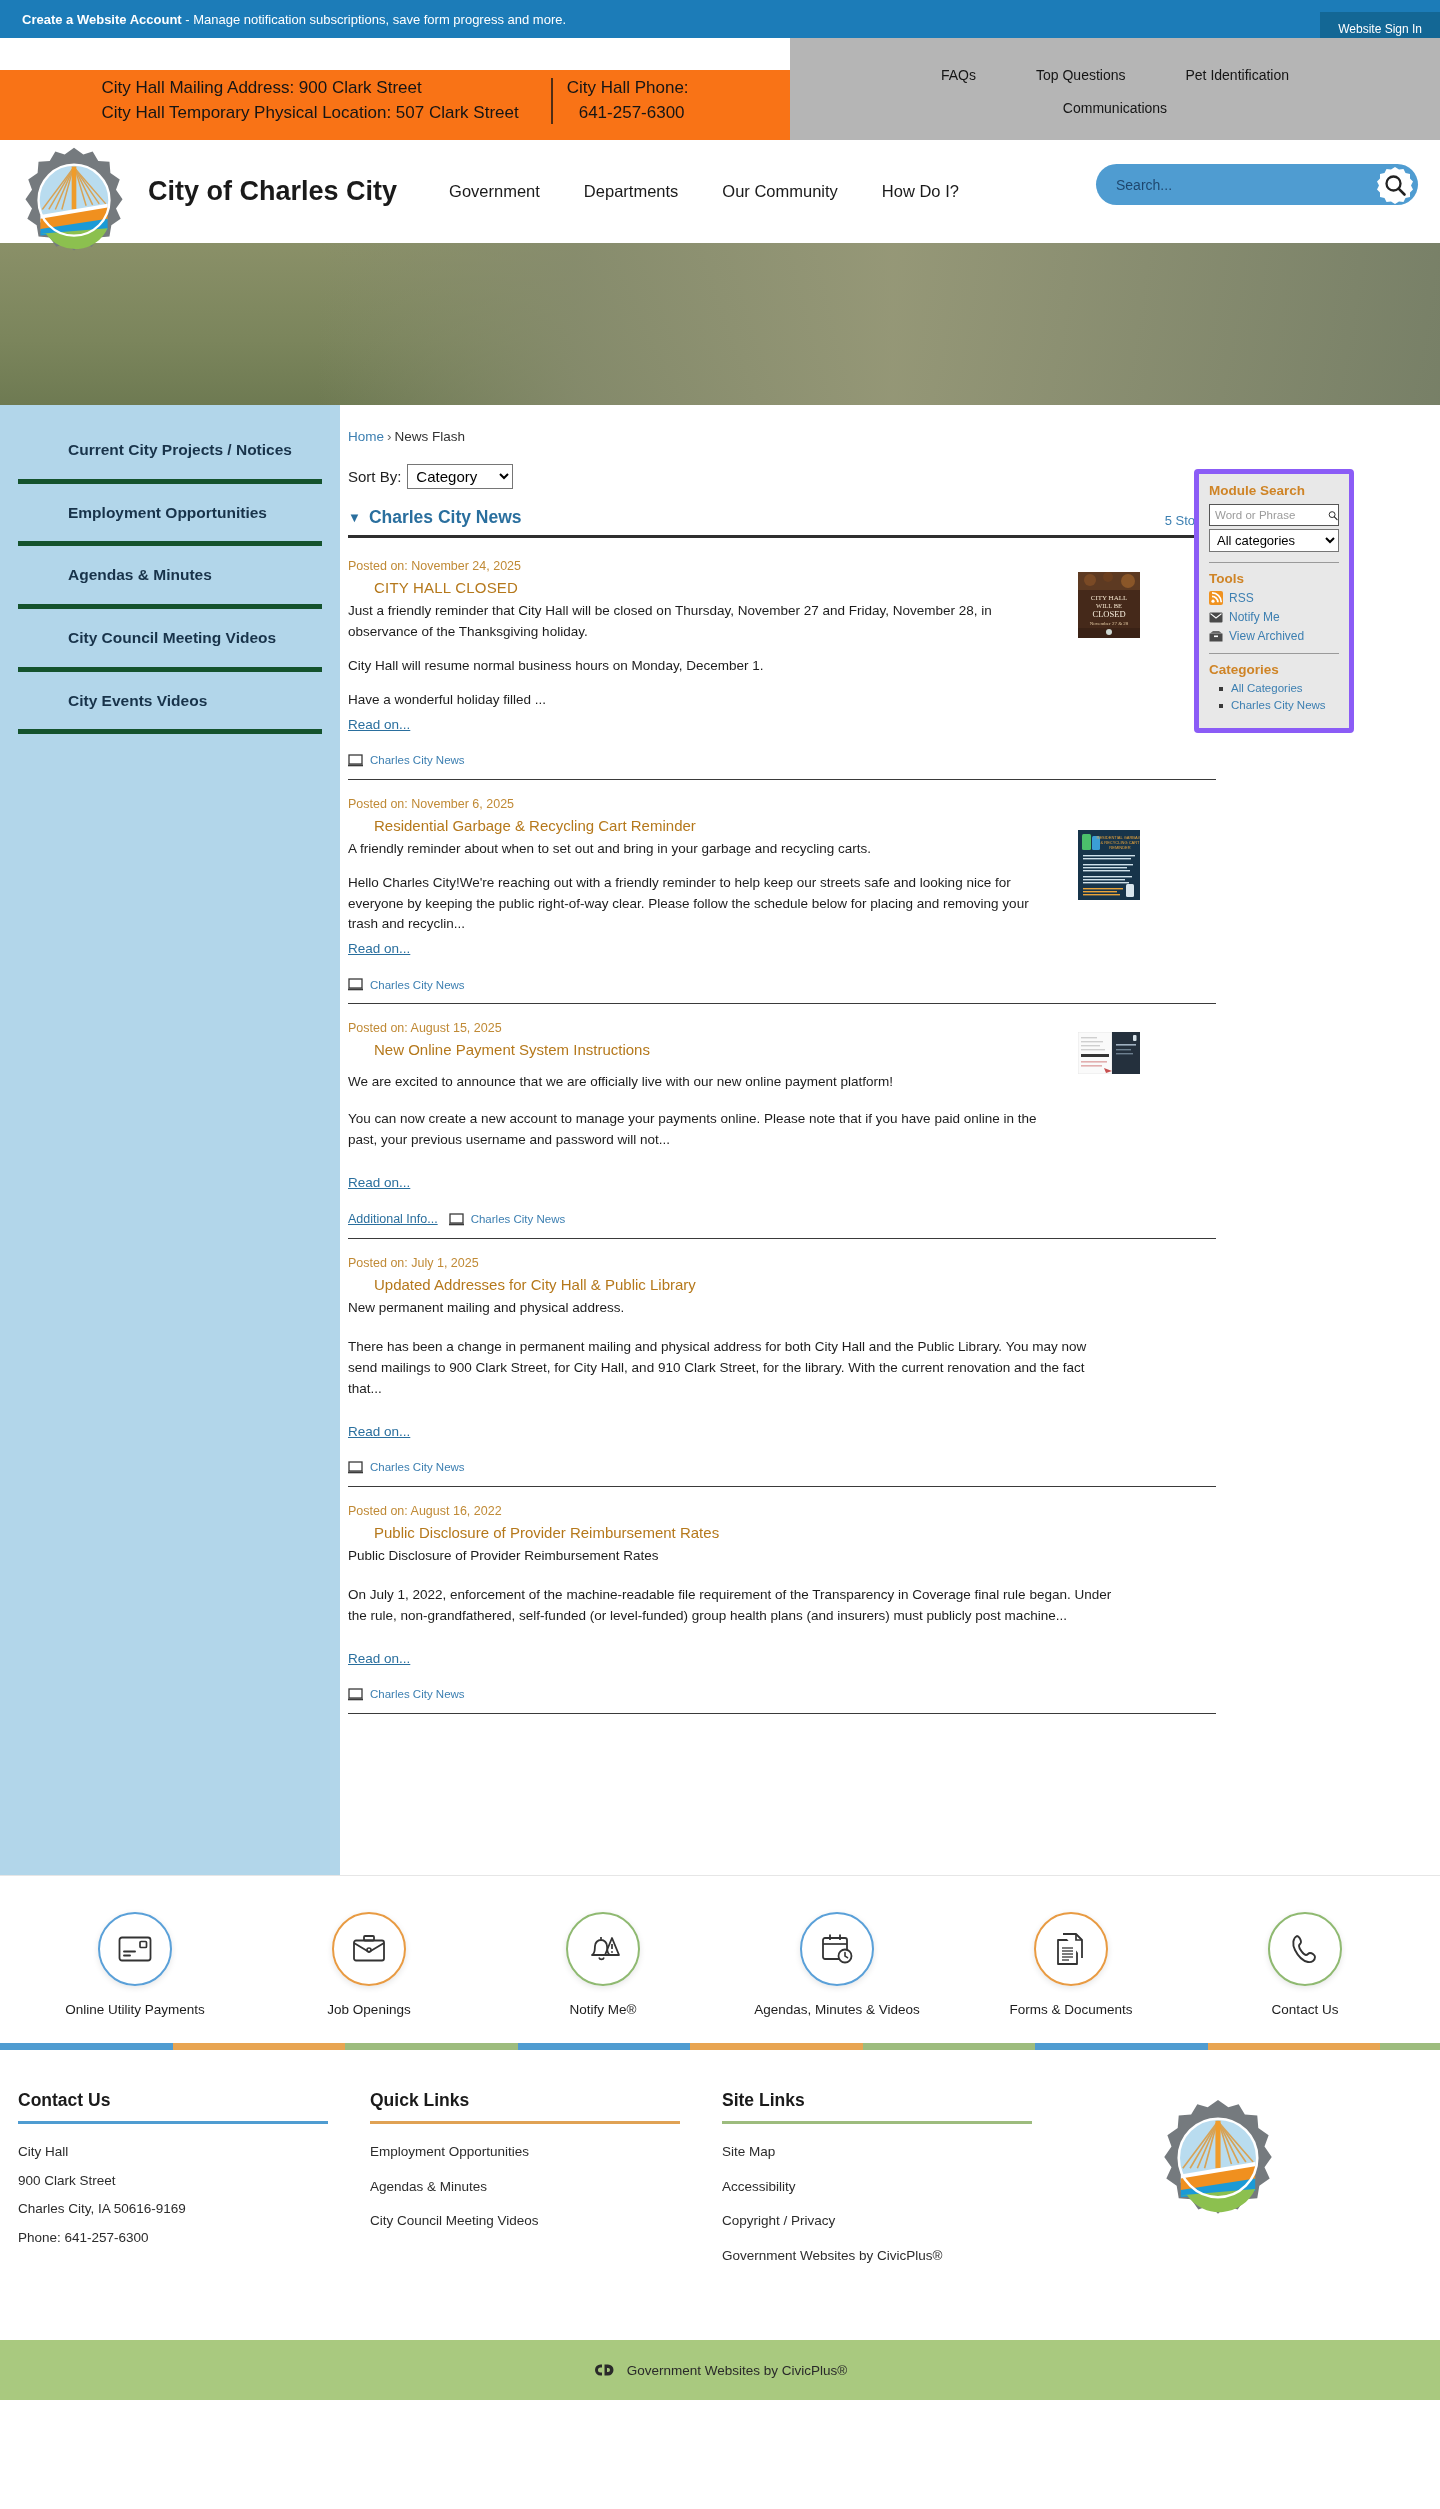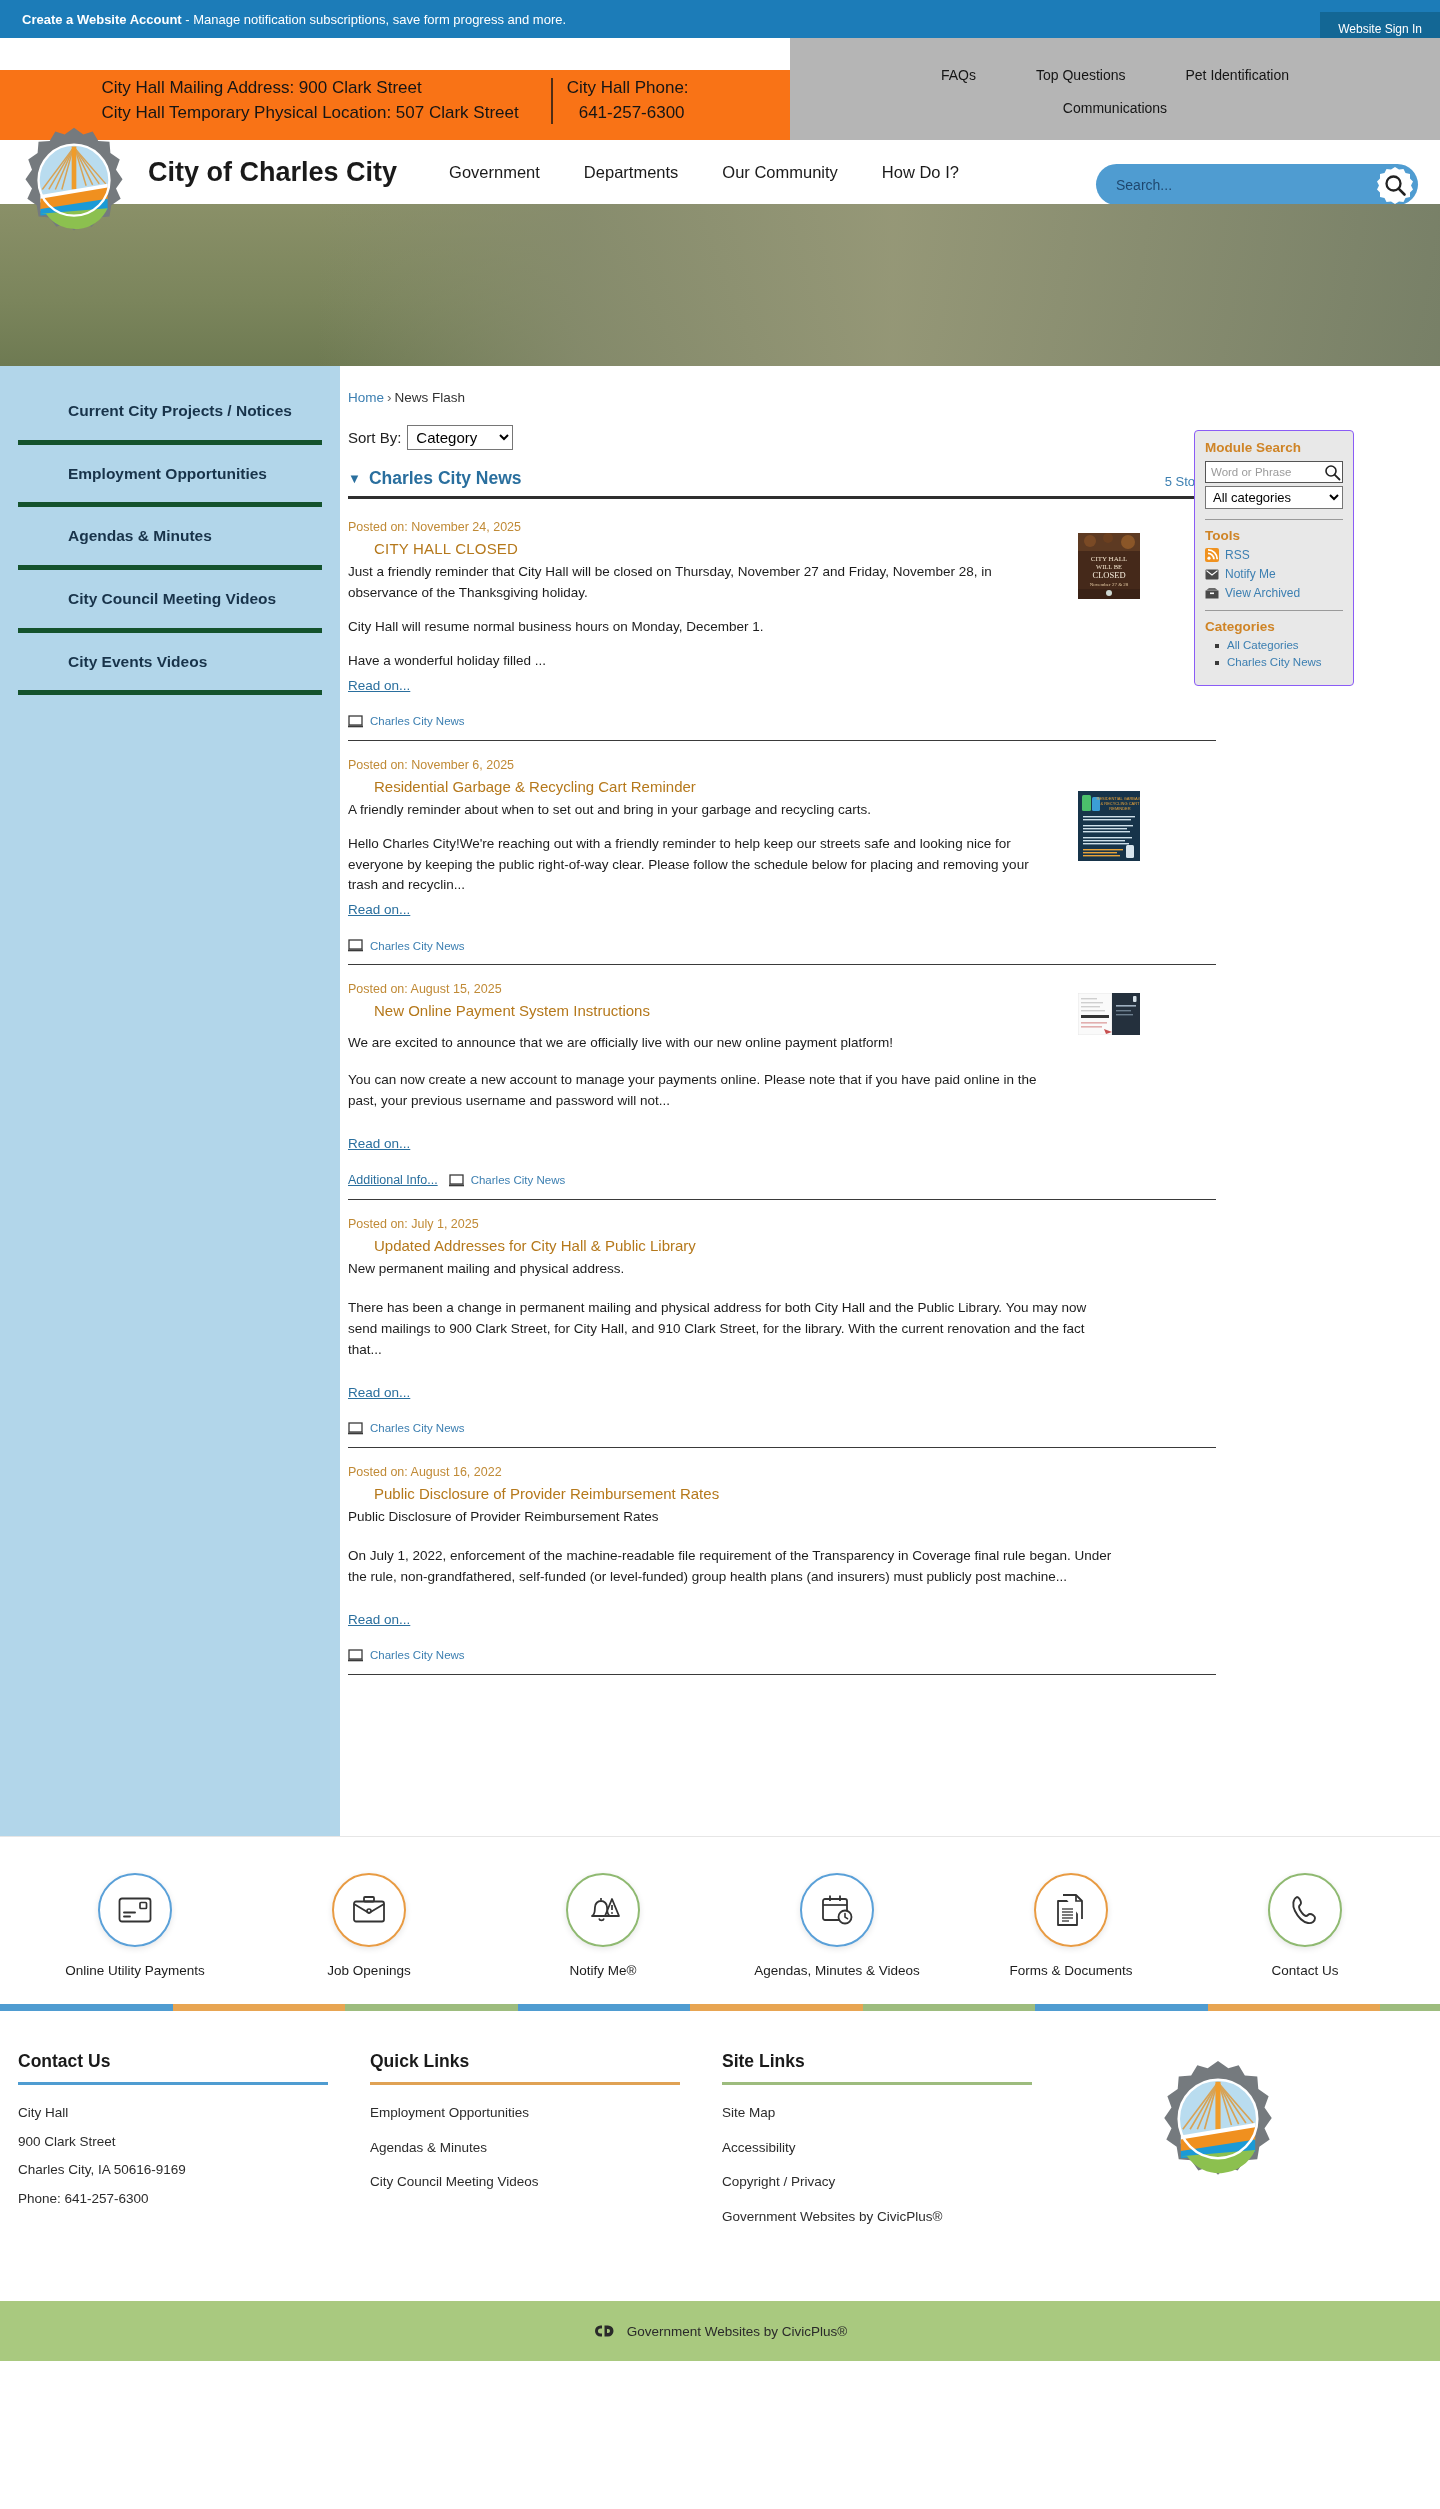--- a/index.html
+++ b/index.html
@@ -93,21 +93,21 @@
     display: flex;
     gap: 60px;
     font-size: 14px;
     color: #151515;
   }
   .info-right .row2 { font-size: 14px; color: #151515; }
   .info-right a { color: #151515; text-decoration: none; cursor: pointer; }
 
   
   .main-header {
-    height: 64px;
+    height: 103px;
     background: #ffffff;
     display: flex;
     align-items: center;
     position: relative;
   }
   .logo-wrap {
     width: 112px;
     height: 112px;
     margin-left: 18px;
     margin-top: 20px;
@@ -317,21 +317,21 @@
   .story-foot .cat-tag { font-size: 11.5px; color: #3c7fb1; cursor: pointer; }
   .bookicon { width: 15px; height: 13px; flex: none; }
 
   
   .modpanel {
     position: absolute;
     right: 86px;
     top: 64px;
     width: 160px;
     background: #e8e8e8;
-    border: 1px solid #8b5cf6;
+    border: 5px solid #8b5cf6;
     border-radius: 4px;
     padding: 9px 10px 12px 10px;
   }
   .modpanel h3 {
     font-size: 13.5px;
     color: #cf8426;
     margin-bottom: 6px;
     font-weight: bold;
   }
   .mod-search-input-wrap {

